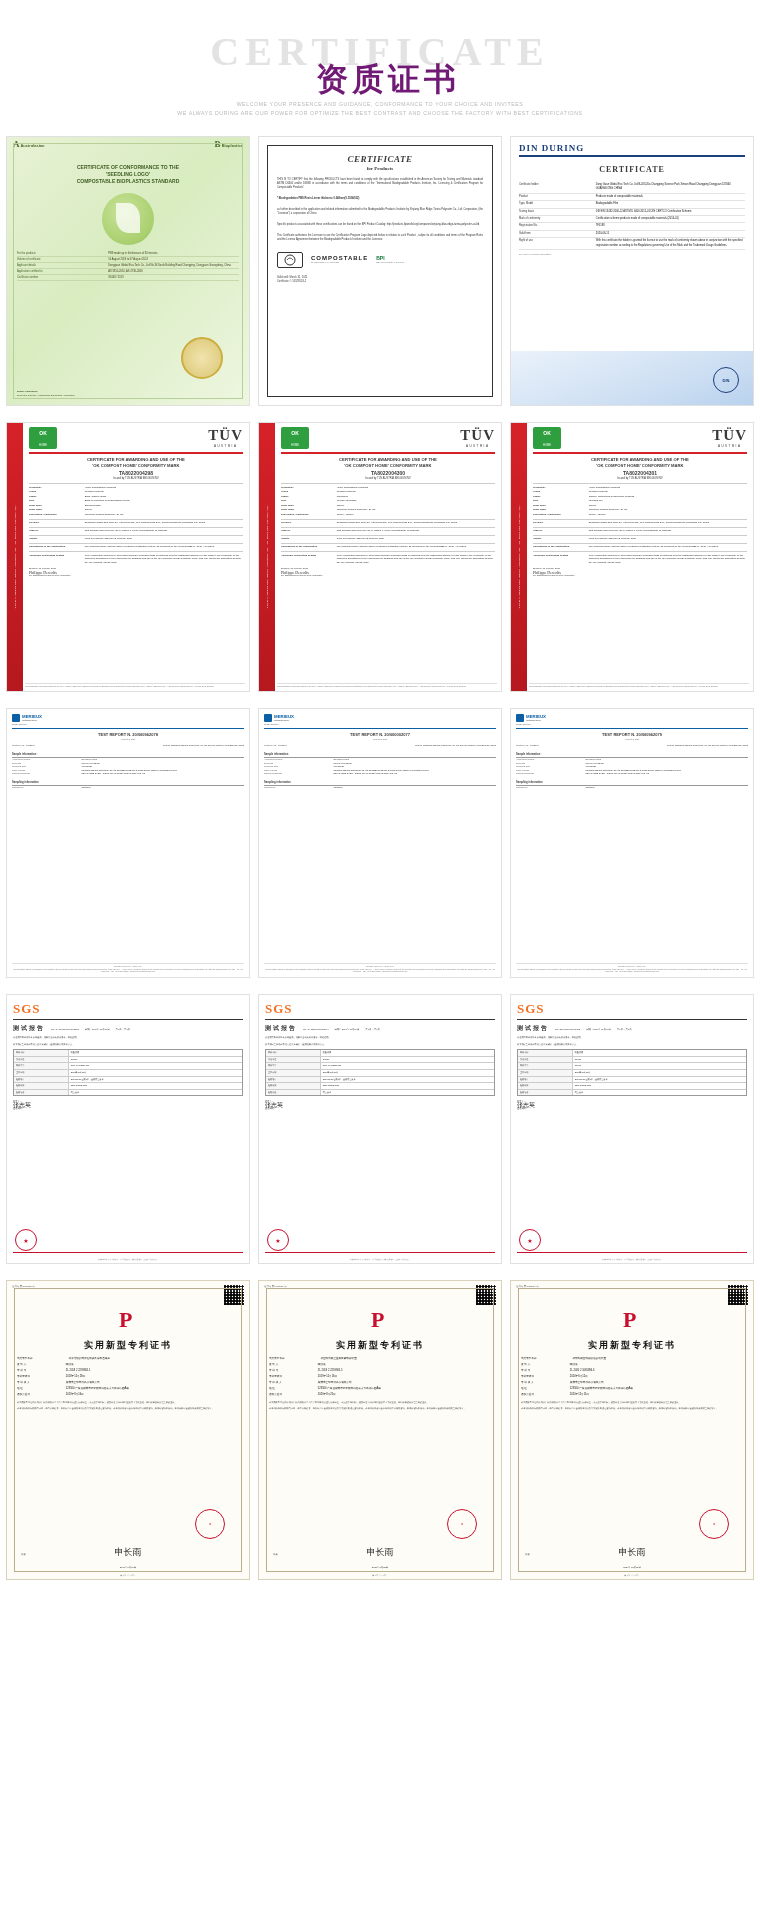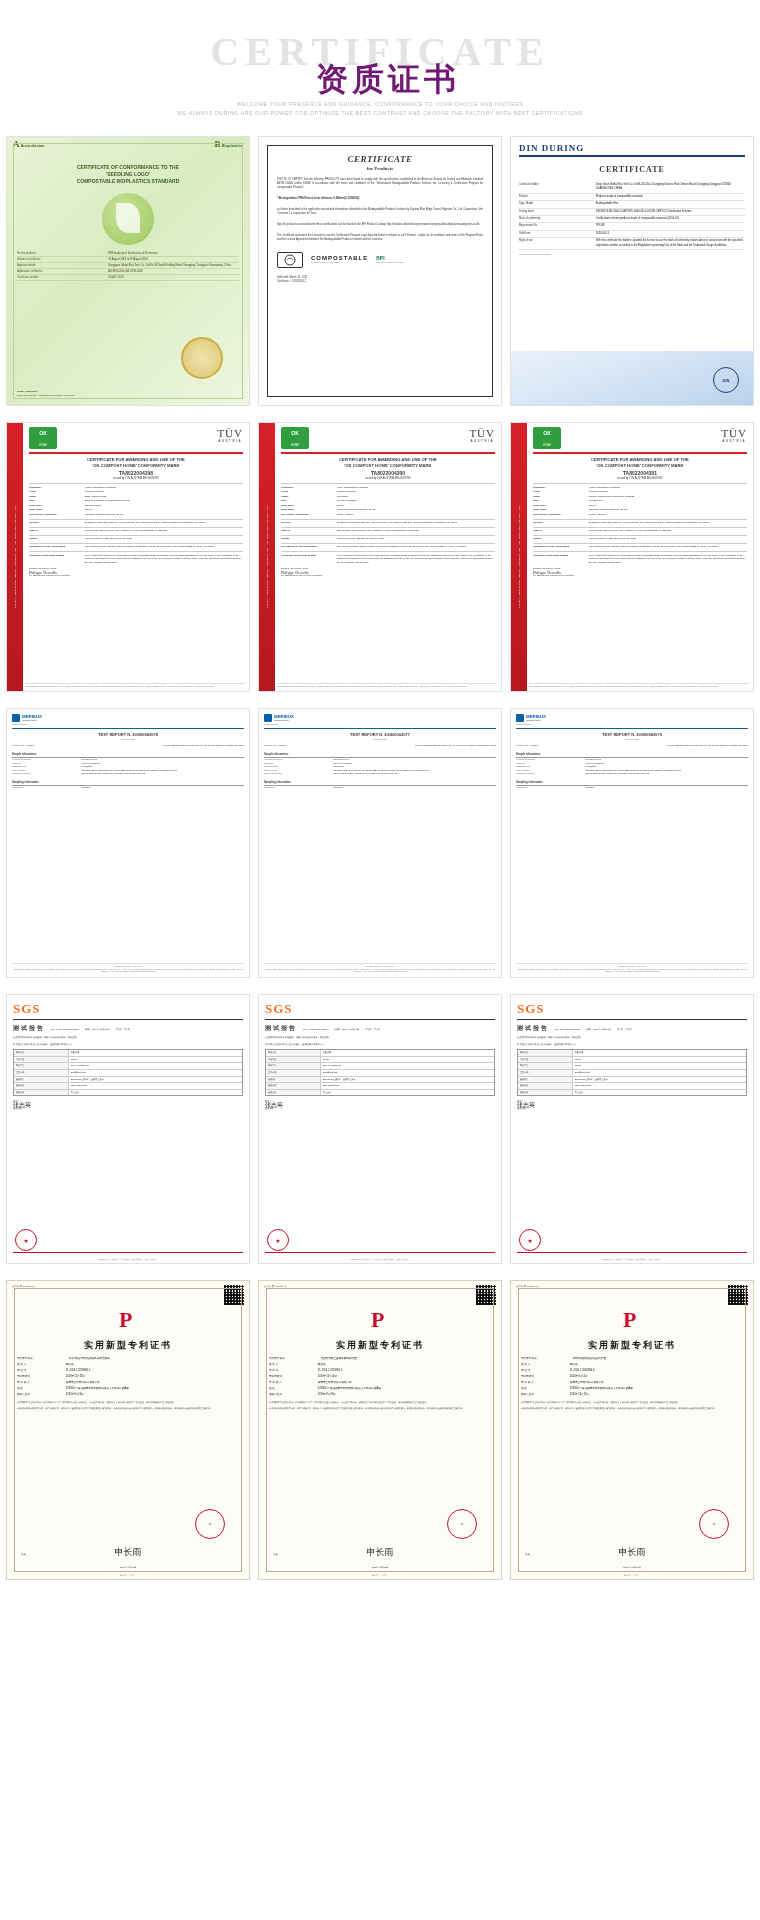--- a/index.html
+++ b/index.html
@@ -119,21 +119,21 @@
     color:#fff; font-size:2.4px; writing-mode: vertical-rl;
     display:flex; align-items:center; justify-content:center; letter-spacing:.4px;
     padding:4px 0;
   }
   .tuv-body { position:absolute; left:16px; right:0; top:0; bottom:0; padding:4px 6px; }
   .tuv-logos { display:flex; justify-content:space-between; align-items:flex-start;}
   .ok-mark { width:28px; height:22px; background:#2e9e3e; border-radius:2px; position:relative; }
   .ok-mark:after{content:"OK"; position:absolute; left:0; right:0; top:3px; text-align:center; color:#fff; font-size:5px; font-weight:bold;}
   .ok-mark:before{content:"HOME"; position:absolute; left:0; right:0; bottom:2px; text-align:center; color:#fff; font-size:2.6px;}
   .tuv-logo { text-align:center; }
-  .tuv-logo .t { font-size:11px; font-weight:normal; letter-spacing:1px; font-family:"Liberation Serif",serif;}
+  .tuv-logo .t { font-size:15px; font-weight:bold; letter-spacing:1px; font-family:"Liberation Serif",serif;}
   .tuv-logo .a { font-size:3px; letter-spacing:1.5px; color:#333;}
   .tuv-red { height:2px; background:#d62128; margin:3px 0;}
   .tuv-h1 { text-align:center; font-size:4.2px; font-weight:bold; line-height:6px; margin-top:2px;}
   .tuv-no { text-align:center; font-size:5px; font-weight:bold; margin-top:1px;}
   .tuv-issued { text-align:center; font-size:2.6px; margin:1px 0 3px 0;}
   .tuv-row { display:flex; font-size:2.4px; line-height:3.6px; margin-bottom:1px;}
   .tuv-row .k { width:26%; font-weight:bold; color:#333;}
   .tuv-row .v { width:74%; color:#222;}
   .tuv-sec { border-top:1px solid #ccc; margin-top:2px; padding-top:1.5px;}
   .tuv-foot { position:absolute; left:18px; right:4px; bottom:3px; font-size:1.9px; line-height:2.8px; color:#777; border-top:1px solid #ddd; padding-top:1px;}

